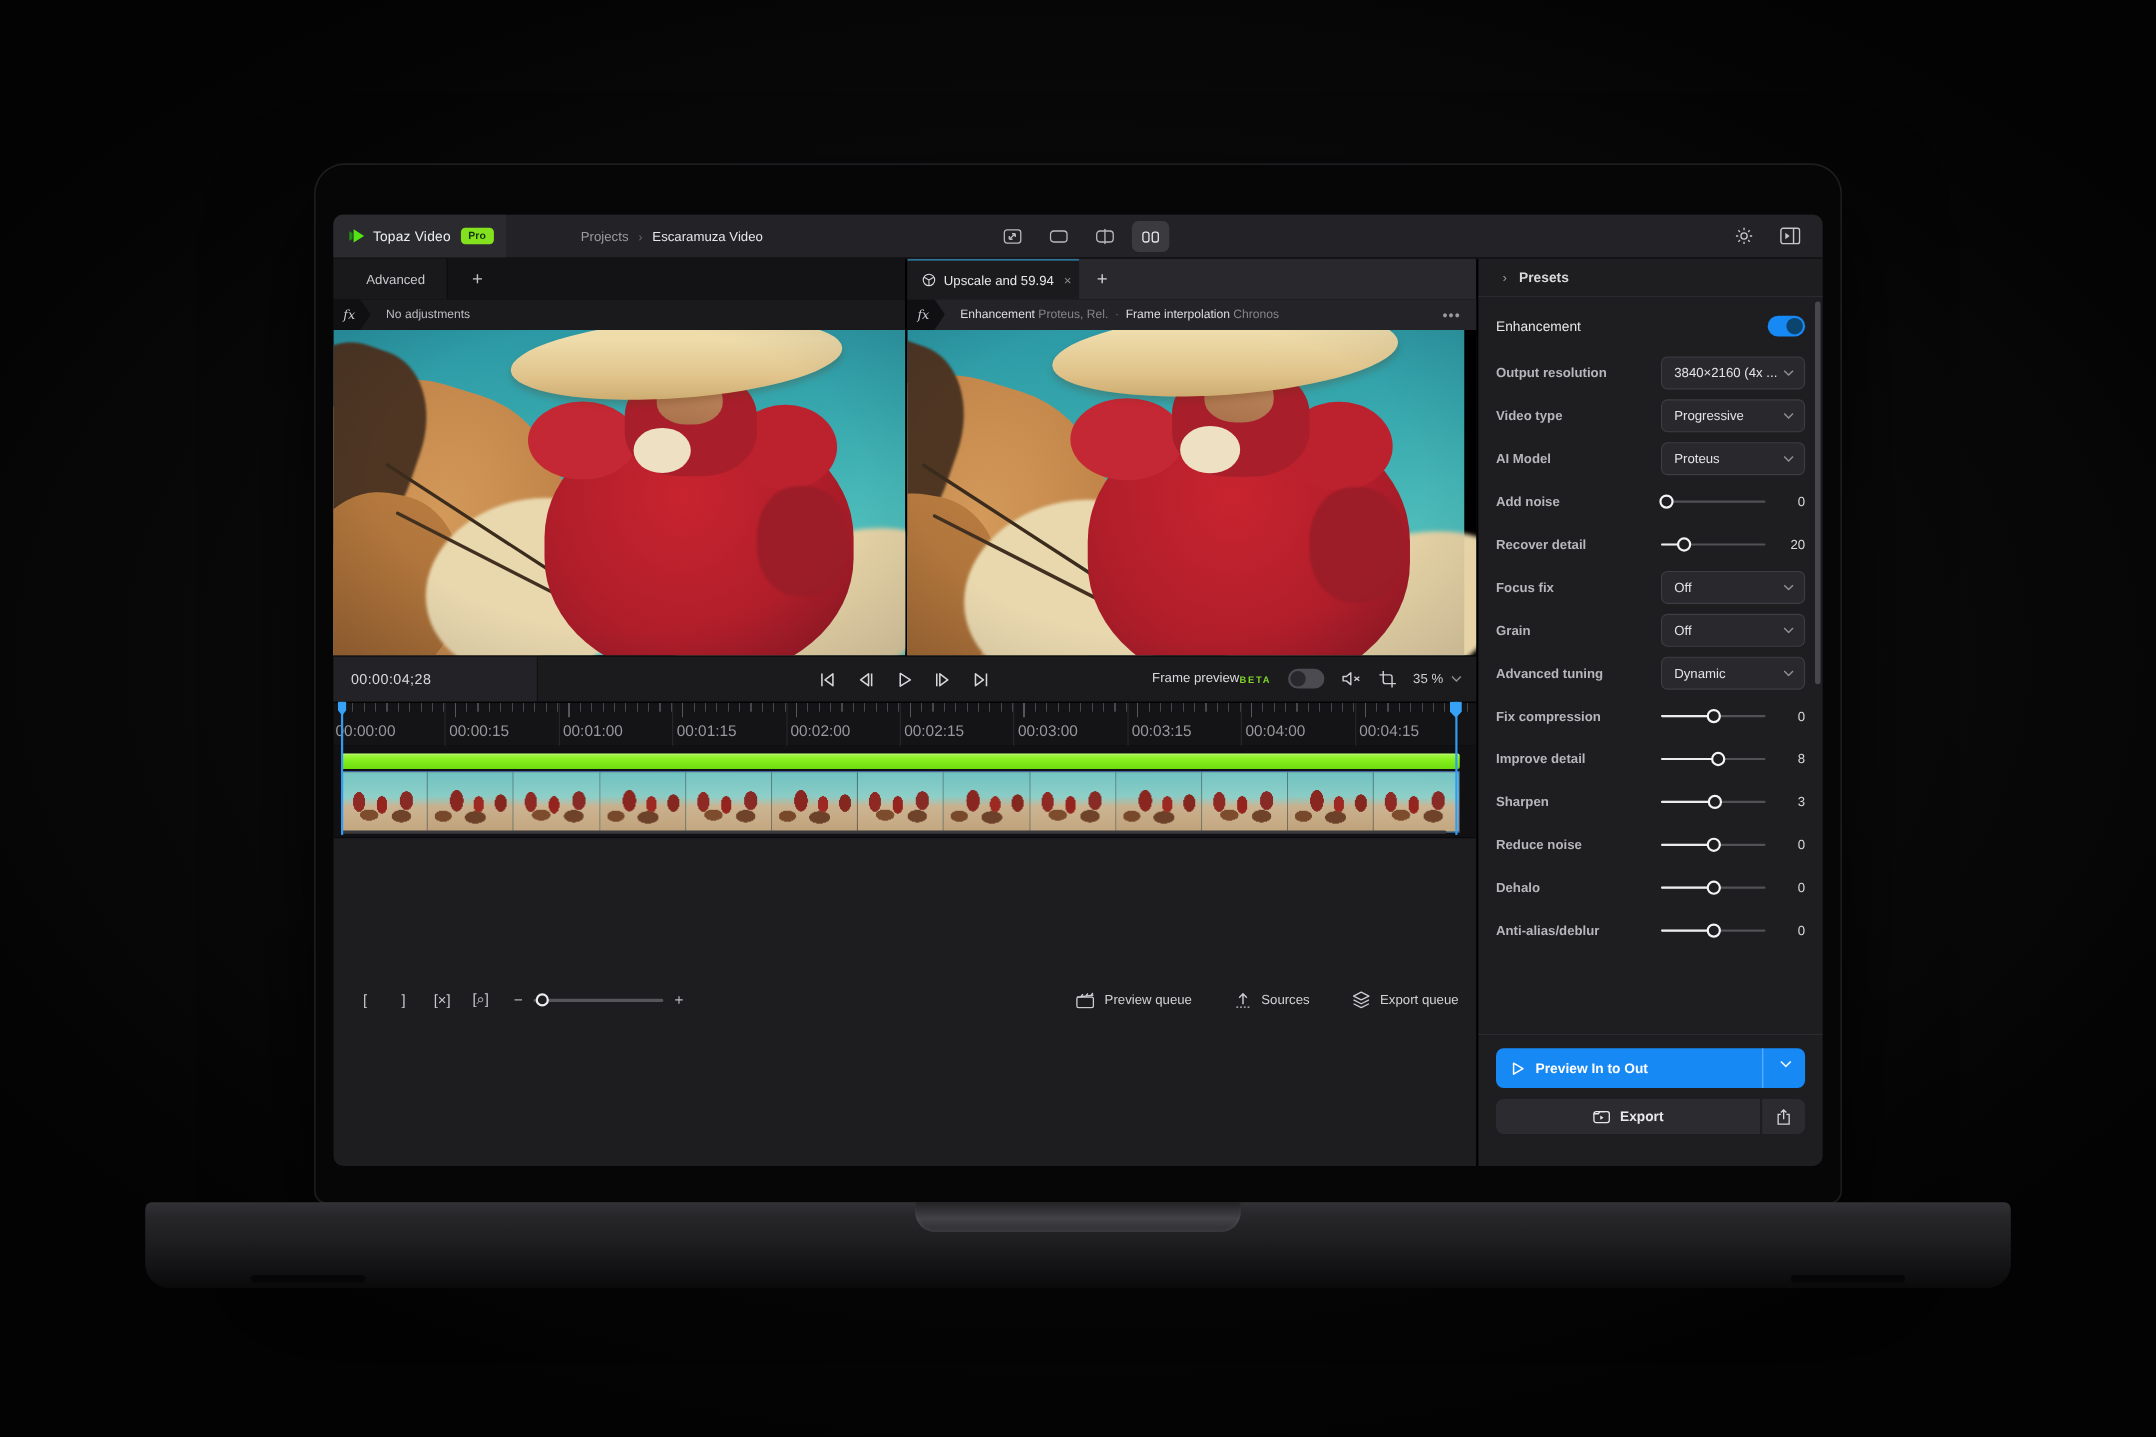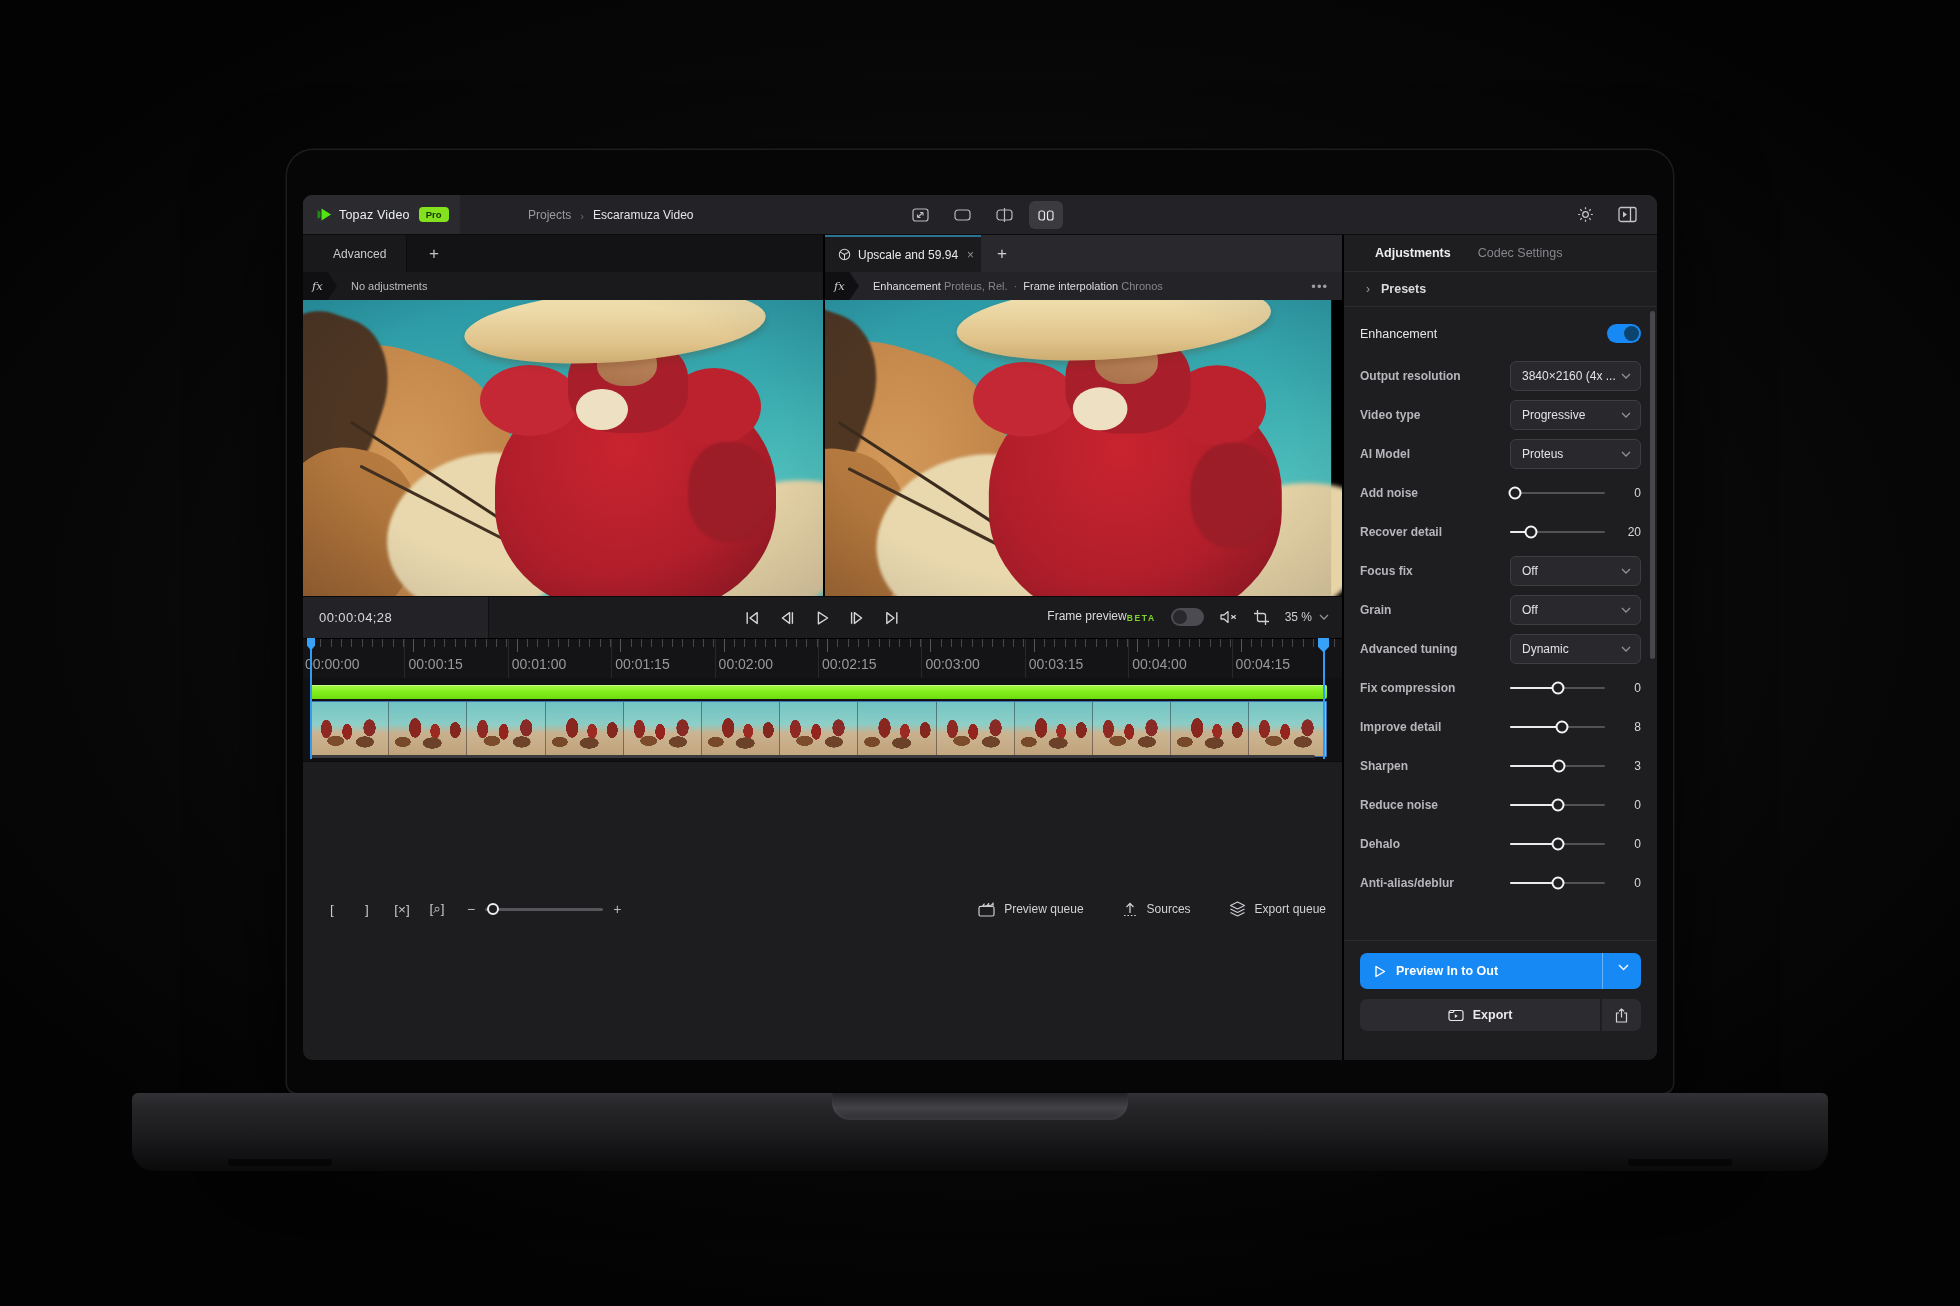--- a/index.html
+++ b/index.html
@@ -547,24 +547,20 @@
                       <path d="M1.5 8l7 3.5 7-3.5M1.5 11.5l7 3.5 7-3.5"></path>
                     </svg>
                 </span>
                 <span>Export queue</span>
               </span>
             </div>
           </div>
         </div>
 
         <aside class="sidebar">
-          <div class="side-tabs">
-            <span class="stab-active">Adjustments</span>
-            <span class="stab">Codec Settings</span>
-          </div>
           <div class="presets-row">
             <span class="presets-chev">›</span>
             <span class="presets-label">Presets</span>
           </div>
           <div class="side-scroll">
             <div class="enh-row">
               <span class="enh-label">Enhancement</span>
               <span class="toggle-on">
                   <span class="knob"></span>
                 </span>

